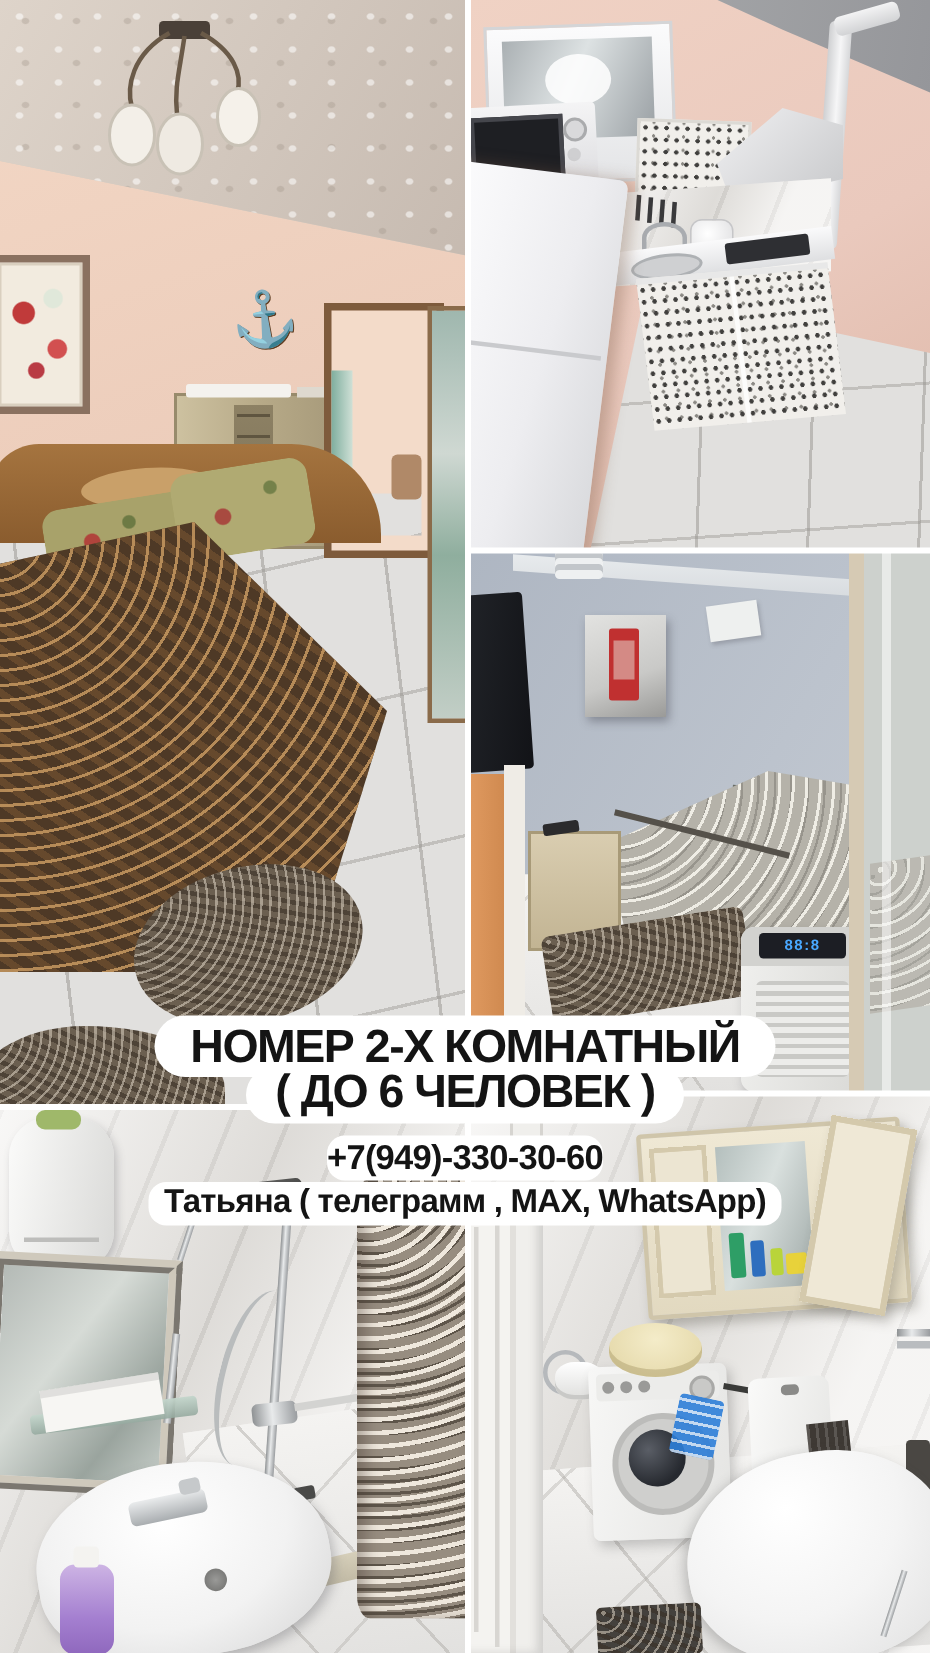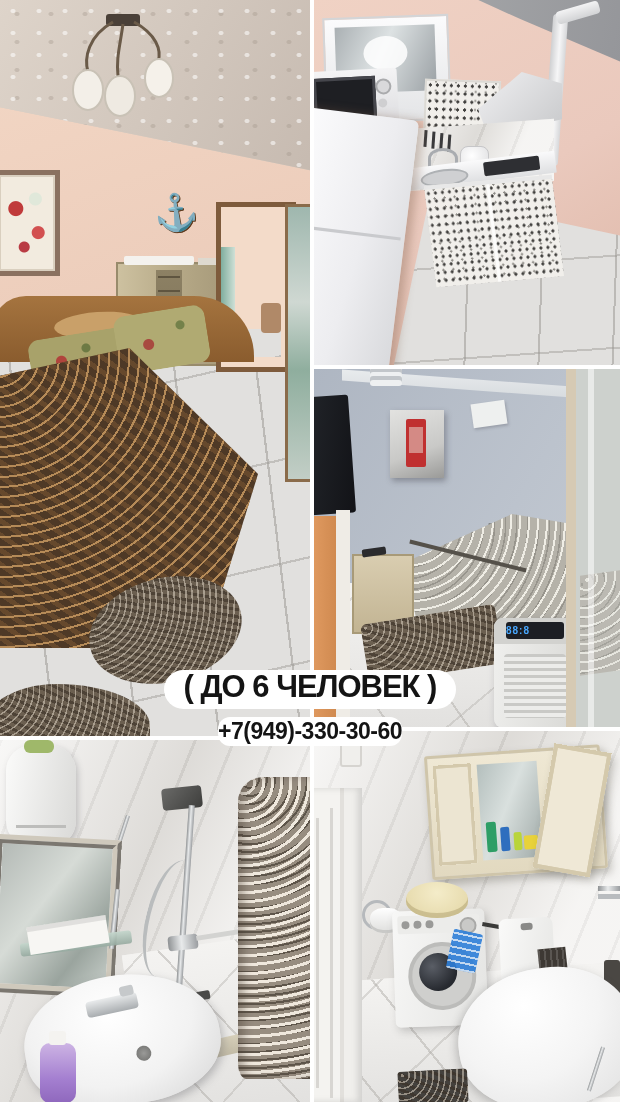--- a/index.html
+++ b/index.html
@@ -147,21 +147,21 @@
     <div class="abs" style="left:160px;top:34px;width:34px;height:24px;background:#eef0ef;transform:rotate(-8deg);box-shadow:1px 2px 3px rgba(80,80,90,.3);"></div>
     <div class="abs" style="left:176px;top:156px;width:25px;height:18px;background:#696d68;transform:rotate(4deg);"></div>
     <div class="abs duvet" style="left:92px;top:146px;width:216px;height:128px;clip-path:polygon(0 38%,50% 0,100% 14%,100% 100%,8% 100%);"></div>
     <div class="abs" style="left:96px;top:186px;width:120px;height:4px;background:#55514a;transform:rotate(14deg);"></div>
     <div class="abs" style="left:40px;top:186px;width:58px;height:76px;background:linear-gradient(180deg,#d9cdb0,#c2b493);border:2px solid #a89a78;">
       <div class="abs" style="left:8px;top:-8px;width:24px;height:8px;background:#2b2b2d;transform:rotate(-8deg);border-radius:2px;"></div>
     </div>
     <div class="abs rugpat" style="left:52px;top:246px;width:136px;height:60px;transform:rotate(-9deg);border-radius:6px;"></div>
     <div class="abs" style="left:182px;top:250px;width:82px;height:110px;background:linear-gradient(100deg,#f0f0ee,#d9d9d6);border-radius:9px;box-shadow:3px 4px 8px rgba(70,70,80,.35);">
       <div class="abs" style="left:0;top:0;width:82px;height:26px;background:#d2d2cf;border-radius:9px 9px 0 0;"></div>
-      <div class="abs" style="left:12px;top:4px;width:58px;height:17px;background:#1c1e24;border-radius:3px;color:#49a8ff;font-size:10px;font-weight:bold;line-height:17px;letter-spacing:1px;">88:8</div>
+      <div class="abs" style="left:12px;top:4px;width:58px;height:17px;background:#1c1e24;border-radius:3px;color:#49a8ff;font-size:10px;font-weight:bold;text-align:center;line-height:17px;letter-spacing:1px;">88:8</div>
       <div class="abs" style="left:10px;top:36px;width:62px;height:64px;background:repeating-linear-gradient(180deg,#c9c9c6 0 3px,#ececea 3px 7px);border-radius:4px;"></div>
     </div>
     <div class="abs" style="left:0;top:148px;width:24px;height:212px;background:linear-gradient(90deg,#e09a60,#d08a50);"></div>
     <div class="abs" style="left:24px;top:142px;width:14px;height:218px;background:#efece6;"></div>
     <div class="abs" style="left:254px;top:0;width:54px;height:360px;background:linear-gradient(90deg,#d6cab4 0 10px,#cdd1cd 10px);">
       <div class="abs duvet" style="left:14px;top:205px;width:40px;height:100px;opacity:.75;transform:skewY(-8deg);"></div>
       <div class="abs" style="left:22px;top:0;width:6px;height:360px;background:rgba(255,255,255,.55);"></div>
     </div>
   </div>
 
@@ -239,17 +239,19 @@
     <div class="abs chrome" style="left:282px;top:316px;width:4px;height:46px;transform:rotate(18deg);"></div>
     <div class="abs rugpat" style="left:86px;top:340px;width:70px;height:34px;border-radius:4px;transform:rotate(-3deg);background-color:#44413d;"></div>
   </div>
 
   <div class="abs" style="left:310px;top:0;width:4px;height:1102px;background:#ffffff;z-index:5;"></div>
   <div class="abs" style="left:312px;top:365px;width:308px;height:4px;background:#ffffff;z-index:5;"></div>
   <div class="abs" style="left:312px;top:727px;width:308px;height:4px;background:#ffffff;z-index:5;"></div>
   <div class="abs" style="left:0;top:736px;width:310px;height:4px;background:#ffffff;z-index:5;"></div>
 
   <div class="overlaycol">
+    <span class="pill t1">НОМЕР 2-Х КОМНАТНЫЙ</span>
     <span class="pill t2">( ДО 6 ЧЕЛОВЕК )</span>
     <span class="pill t3">+7(949)-330-30-60</span>
+    <span class="pill t4">Татьяна ( телеграмм , MAX, WhatsApp)</span>
   </div>
 
 </div>
 
 </body></html>

